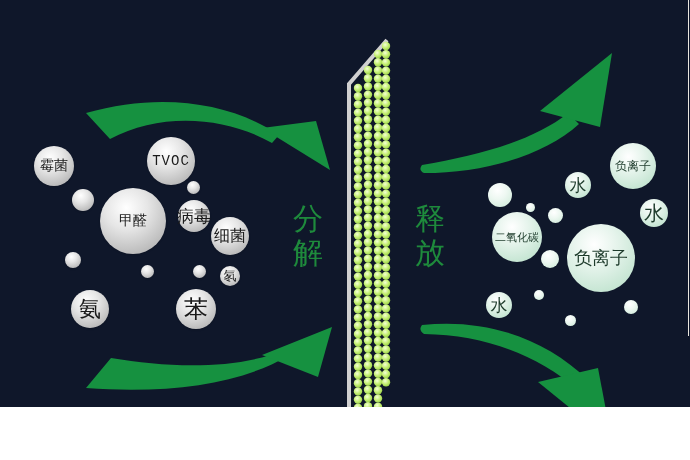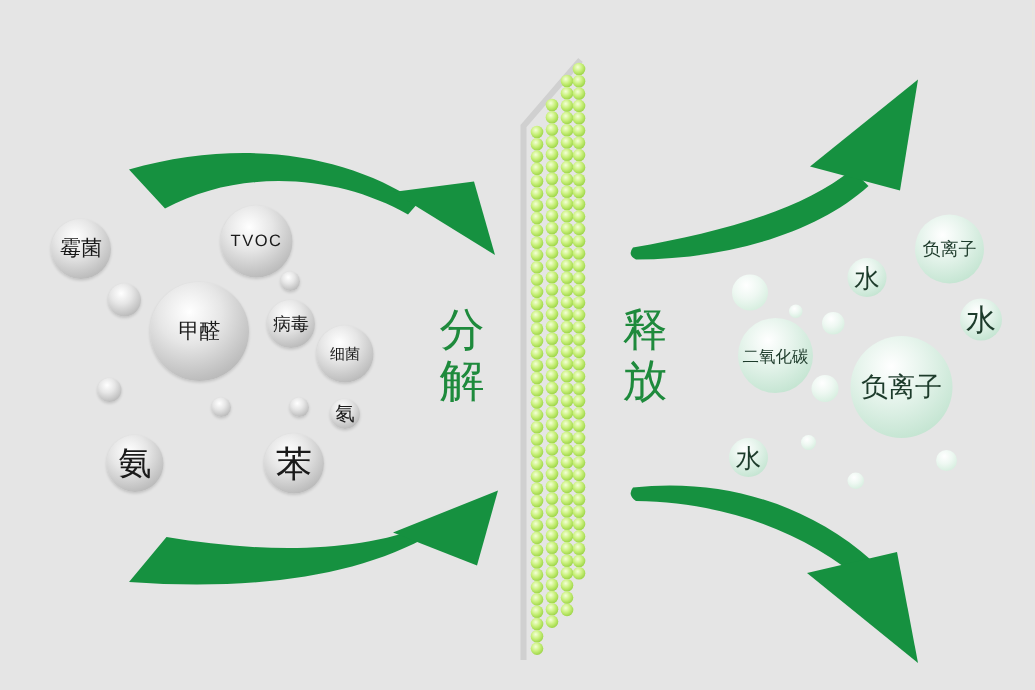--- a/index.html
+++ b/index.html
@@ -1,16 +1,16 @@
 <!DOCTYPE html>
 <html><head>
 <meta charset="utf-8">
 <style>
   html, body { margin:0; padding:0; background:#ffffff; }
-  #stage { position:relative; width:690px; height:460px; overflow:hidden; background:#e5e5e5; font-family:Liberation Sans, sans-serif; }
+  #stage { position:relative; width:690px; height:407px; overflow:hidden; background:#0f172a; font-family:Liberation Mono, monospace; }
   svg.layer { position:absolute; left:0; top:0; }
   .bubble { position:absolute; border-radius:50%; display:flex; align-items:center; justify-content:center; color:#1a1a1a; white-space:nowrap; }
   .gray { background: radial-gradient(circle at 40% 30%, #ffffff 0%, #e6e6e6 35%, #bdbdbd 75%, #a8a8a8 100%); box-shadow: 0 1px 2px rgba(0,0,0,0.15); }
   .mint { background: radial-gradient(circle at 40% 30%, #ffffff 0%, #e6f4ec 35%, #c7e6d4 75%, #b3dcc4 100%); color:#1d3b2b; }
   .mint-faint { background: radial-gradient(circle at 40% 30%, #ffffff 0%, #eef8f2 40%, #d6eedf 80%, #c6e6d2 100%); }
   .vtext { position:absolute; color:#1e8a3c; font-size:30px; line-height:34px; width:36px; text-align:center; }
   .edge-line { position:absolute; left:688px; top:0; width:1px; height:336px; background:#e9e6df; }
 </style>
 </head>
 <body>
@@ -222,24 +222,24 @@
         <circle cx="386" cy="341.2" r="4.2" fill="url(#bead)"></circle>
         <circle cx="386" cy="349.4" r="4.2" fill="url(#bead)"></circle>
         <circle cx="386" cy="357.6" r="4.2" fill="url(#bead)"></circle>
         <circle cx="386" cy="365.8" r="4.2" fill="url(#bead)"></circle>
         <circle cx="386" cy="374.0" r="4.2" fill="url(#bead)"></circle>
         <circle cx="386" cy="382.2" r="4.2" fill="url(#bead)"></circle>
       </g>
   </svg>
 
   <div class="bubble gray" style="left:34px;top:146px;width:40px;height:40px;font-size:14px;">霉菌</div>
-  <div class="bubble gray" style="left:147px;top:137px;width:48px;height:48px;font-size:11px;letter-spacing:1px;">TVOC</div>
+  <div class="bubble gray" style="left:147px;top:137px;width:48px;height:48px;font-size:14px;letter-spacing:1px;">TVOC</div>
   <div class="bubble gray" style="left:100px;top:188px;width:66px;height:66px;font-size:14px;">甲醛</div>
-  <div class="bubble gray" style="left:178px;top:200px;width:32px;height:32px;font-size:12px;">病毒</div>
-  <div class="bubble gray" style="left:211px;top:217px;width:38px;height:38px;font-size:10px;">细菌</div>
+  <div class="bubble gray" style="left:178px;top:200px;width:32px;height:32px;font-size:17px;">病毒</div>
+  <div class="bubble gray" style="left:211px;top:217px;width:38px;height:38px;font-size:16px;">细菌</div>
   <div class="bubble gray" style="left:220px;top:266px;width:20px;height:20px;font-size:13px;">氡</div>
   <div class="bubble gray" style="left:71px;top:290px;width:38px;height:38px;font-size:22px;">氨</div>
   <div class="bubble gray" style="left:176px;top:289px;width:40px;height:40px;font-size:24px;">苯</div>
 
   <div class="bubble gray" style="left:72px;top:189px;width:22px;height:22px;"></div>
   <div class="bubble gray" style="left:187px;top:181px;width:13px;height:13px;"></div>
   <div class="bubble gray" style="left:65px;top:252px;width:16px;height:16px;"></div>
   <div class="bubble gray" style="left:141px;top:265px;width:13px;height:13px;"></div>
   <div class="bubble gray" style="left:193px;top:265px;width:13px;height:13px;"></div>
 

